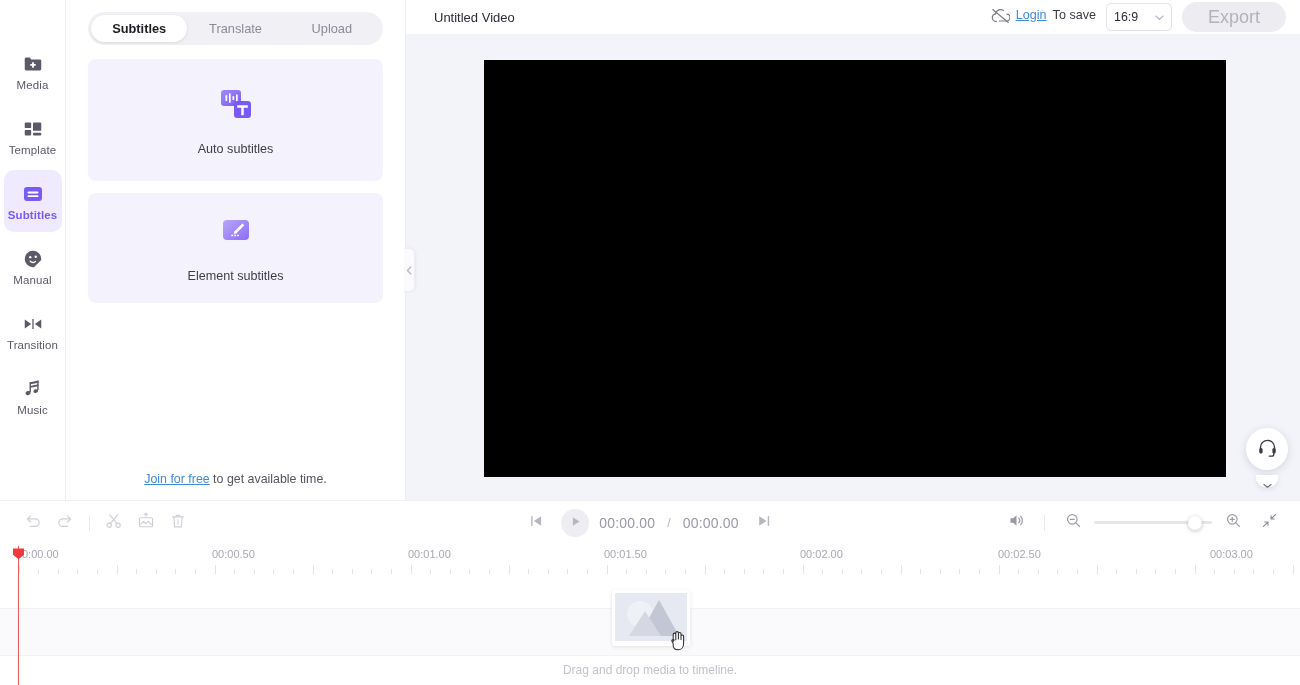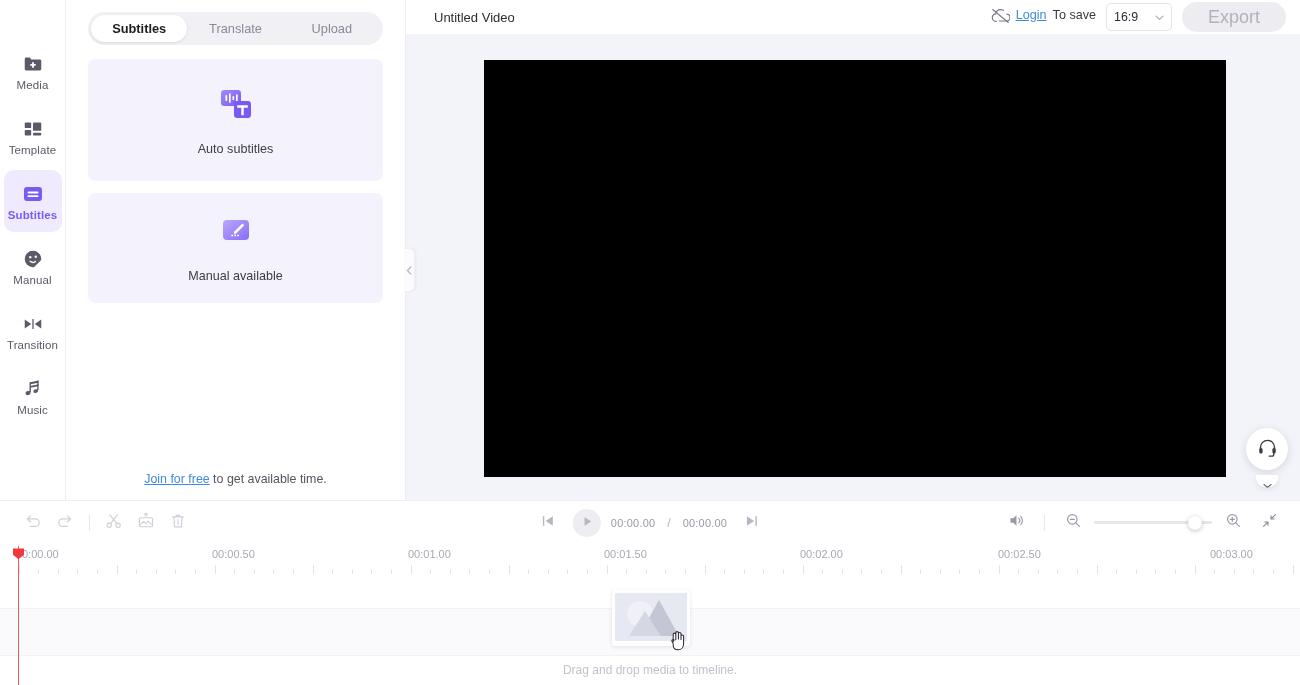--- a/index.html
+++ b/index.html
@@ -131,21 +131,21 @@
   }
   .vsep { width: 1px; height: 16px; background: #e8e8ef; margin: 0 7px; }
   .tl-center {
     position: absolute; left: 50%; transform: translateX(-50%);
     display: flex; align-items: center; gap: 10px;
   }
   .play-btn {
     width: 28px; height: 28px; border-radius: 50%; background: #ededf2;
     display: flex; align-items: center; justify-content: center; cursor: pointer;
   }
-  .time-read { font-size: 11px; color: #9a9aa6; letter-spacing: 0.2px; }
+  .time-read { font-size: 14px; color: #9a9aa6; letter-spacing: 0.2px; }
   .time-sep { font-size: 12.4px; color: #b8b8c2; margin: 0 2px; }
   .tl-right { margin-left: auto; display: flex; align-items: center; gap: 6px; padding-right: 16px; }
   .zoom-slider { position: relative; width: 118px; height: 16px; display: flex; align-items: center; cursor: pointer; }
   .zoom-track { width: 100%; height: 3px; background: #e6e6ee; border-radius: 2px; }
   .zoom-knob {
     position: absolute; left: 94px; width: 14px; height: 14px; border-radius: 50%;
     background: #fff; box-shadow: 0 1px 4px rgba(0,0,0,0.25);
   }
 
   .ruler {
@@ -311,21 +311,21 @@
                     <stop offset="1" stop-color="#8a6ef6"></stop>
               </linearGradient>
                 </defs>
               <rect x="4" y="7" width="26" height="20" rx="4" fill="url(#gB)"></rect>
               <path fill="#fff" d="M23.4 10.4l1.9 1.9-8.1 8.1-2.5.6.6-2.5z"></path>
               <circle cx="13.2" cy="22.4" r="0.95" fill="#fff"></circle>
               <circle cx="16.1" cy="22.4" r="0.95" fill="#fff"></circle>
               <circle cx="19" cy="22.4" r="0.95" fill="#fff"></circle>
             </svg>
           </span>
-          <span class="card-label">Manual available</span>
+          <span class="card-label">Element subtitles</span>
         </div>
 
       </div>
     </div>
 
     <div class="panel-foot">
       <a>Join for free</a><span> to get available time.</span>
     </div>
   </div>
 

